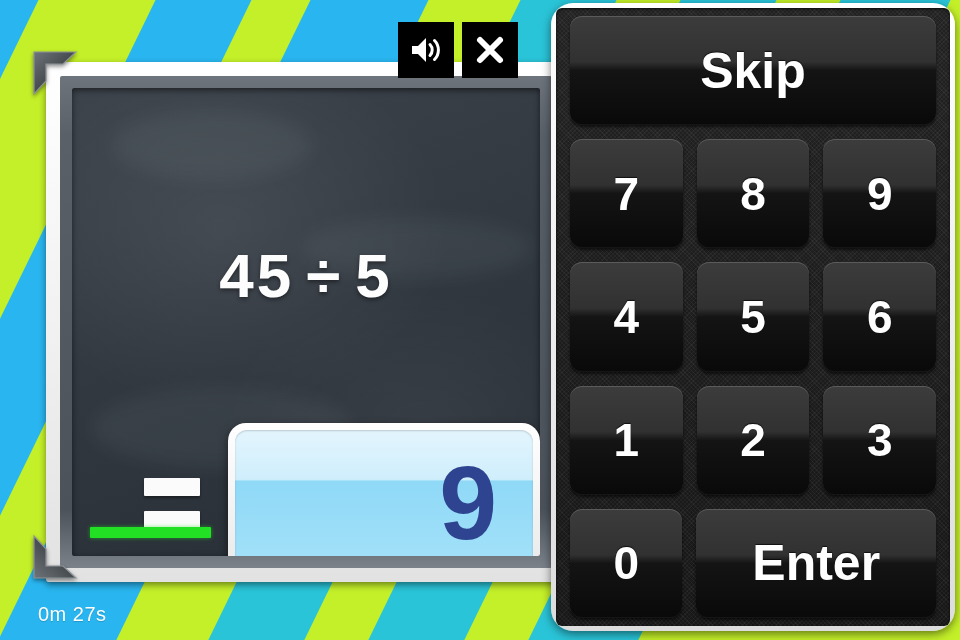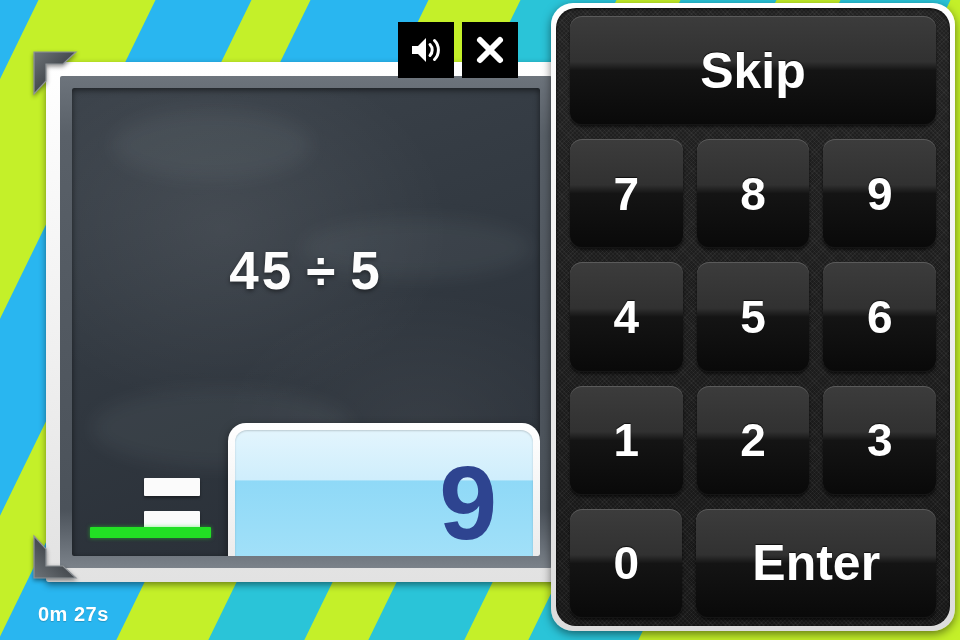--- a/index.html
+++ b/index.html
@@ -86,21 +86,21 @@
   .corner-tl { left: 32px; top: 50px; }
   .corner-bl { left: 32px; top: 534px; }
 
   
   .equation {
     position: absolute;
     left: 0; right: 0;
     top: 152px;
     text-align: center;
     color: #fdfdfd;
-    font-size: 53px;
+    font-size: 62px;
     font-weight: bold;
     letter-spacing: 3px;
     text-shadow: 0 2px 4px rgba(0,0,0,0.45);
     white-space: nowrap;
     z-index: 4;
   }
   .eq-op { padding: 0 12px; }
 
   
   .answer-row {
@@ -192,21 +192,21 @@
     cursor: pointer;
   }
 
   
   .timer {
     position: absolute;
     left: 38px;
     bottom: 14px;
     color: #ffffff;
     font-size: 20px;
-    font-weight: bold;
+    font-weight: normal;
     letter-spacing: 0.5px;
     z-index: 20;
     text-shadow: 0 1px 1px rgba(0,0,0,0.18);
   }
 
   
   .keypad-shell {
     position: absolute;
     left: 551px;
     top: 3px;
@@ -215,21 +215,21 @@
     border-radius: 22px;
     background: linear-gradient(#ffffff, #dcdcdc);
     padding: 5px;
     box-sizing: border-box;
     box-shadow: 0 3px 10px rgba(0,0,0,0.5);
     z-index: 15;
   }
   .keypad {
     width: 100%;
     height: 100%;
-    border-radius: 20px;
+    border-radius: 6px;
     background-color: #1d1d1d;
     background-image:
       repeating-linear-gradient(45deg, rgba(255,255,255,0.035) 0 1px, rgba(0,0,0,0.05) 1px 3px),
       repeating-linear-gradient(-45deg, rgba(255,255,255,0.03) 0 1px, rgba(0,0,0,0.06) 1px 3px),
       linear-gradient(#262626, #1a1a1a);
     box-shadow: inset 0 1px 3px rgba(0,0,0,0.8);
     display: flex;
     flex-direction: column;
     padding: 8px 14px;
     box-sizing: border-box;

